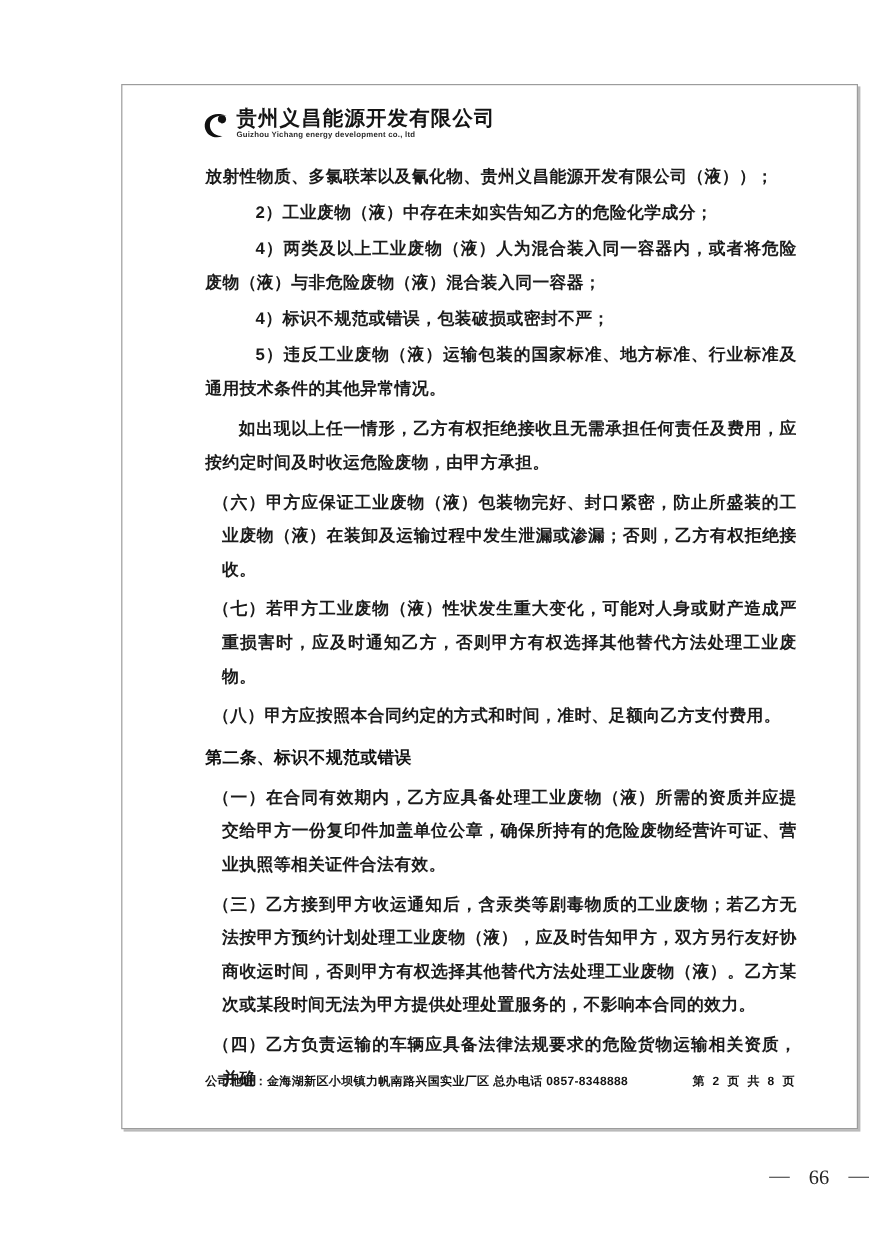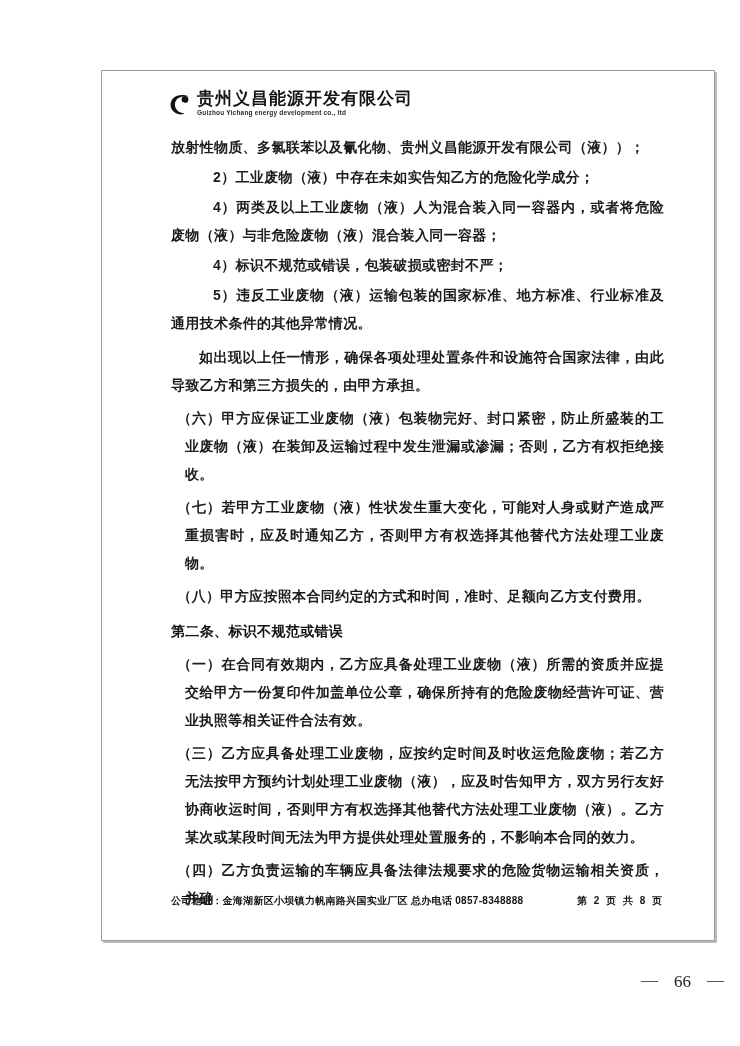--- a/index.html
+++ b/index.html
@@ -112,27 +112,27 @@
       <div class="logo-en">Guizhou Yichang energy development co., ltd</div>
     </div>
   </div>
 
   <div class="content" id="paragraphs">
       <p class="p-flush">放射性物质、多氯联苯以及氰化物、贵州义昌能源开发有限公司（液））；</p>
       <p class="p-num">2）工业废物（液）中存在未如实告知乙方的危险化学成分；</p>
       <p class="p-num">4）两类及以上工业废物（液）人为混合装入同一容器内，或者将危险废物（液）与非危险废物（液）混合装入同一容器；</p>
       <p class="p-num">4）标识不规范或错误，包装破损或密封不严；</p>
       <p class="p-num">5）违反工业废物（液）运输包装的国家标准、地方标准、行业标准及通用技术条件的其他异常情况。</p>
-      <p class="p-indent">如出现以上任一情形，确保各项处理处置条件和设施符合国家法律，由此导致乙方和第三方损失的，由甲方承担。</p>
+      <p class="p-indent">如出现以上任一情形，乙方有权拒绝接收且无需承担任何责任及费用，应按约定时间及时收运危险废物，由甲方承担。</p>
       <p class="p-item">（六）甲方应保证工业废物（液）包装物完好、封口紧密，防止所盛装的工业废物（液）在装卸及运输过程中发生泄漏或渗漏；否则，乙方有权拒绝接收。</p>
       <p class="p-item">（七）若甲方工业废物（液）性状发生重大变化，可能对人身或财产造成严重损害时，应及时通知乙方，否则甲方有权选择其他替代方法处理工业废物。</p>
       <p class="p-item">（八）甲方应按照本合同约定的方式和时间，准时、足额向乙方支付费用。</p>
       <p class="p-heading">第二条、标识不规范或错误</p>
       <p class="p-item">（一）在合同有效期内，乙方应具备处理工业废物（液）所需的资质并应提交给甲方一份复印件加盖单位公章，确保所持有的危险废物经营许可证、营业执照等相关证件合法有效。</p>
-      <p class="p-item">（三）乙方应具备处理工业废物，应按约定时间及时收运危险废物；若乙方无法按甲方预约计划处理工业废物（液），应及时告知甲方，双方另行友好协商收运时间，否则甲方有权选择其他替代方法处理工业废物（液）。乙方某次或某段时间无法为甲方提供处理处置服务的，不影响本合同的效力。</p>
+      <p class="p-item">（三）乙方接到甲方收运通知后，含汞类等剧毒物质的工业废物；若乙方无法按甲方预约计划处理工业废物（液），应及时告知甲方，双方另行友好协商收运时间，否则甲方有权选择其他替代方法处理工业废物（液）。乙方某次或某段时间无法为甲方提供处理处置服务的，不影响本合同的效力。</p>
       <p class="p-item">（四）乙方负责运输的车辆应具备法律法规要求的危险货物运输相关资质，并确</p>
     </div>
 
   <div class="page-footer">
     <span class="footer-address">公司地址：金海湖新区小坝镇力帆南路兴国实业厂区 总办电话 0857-8348888</span>
     <span class="footer-page">第 2 页 共 8 页</span>
   </div>
 
 </div>
 

